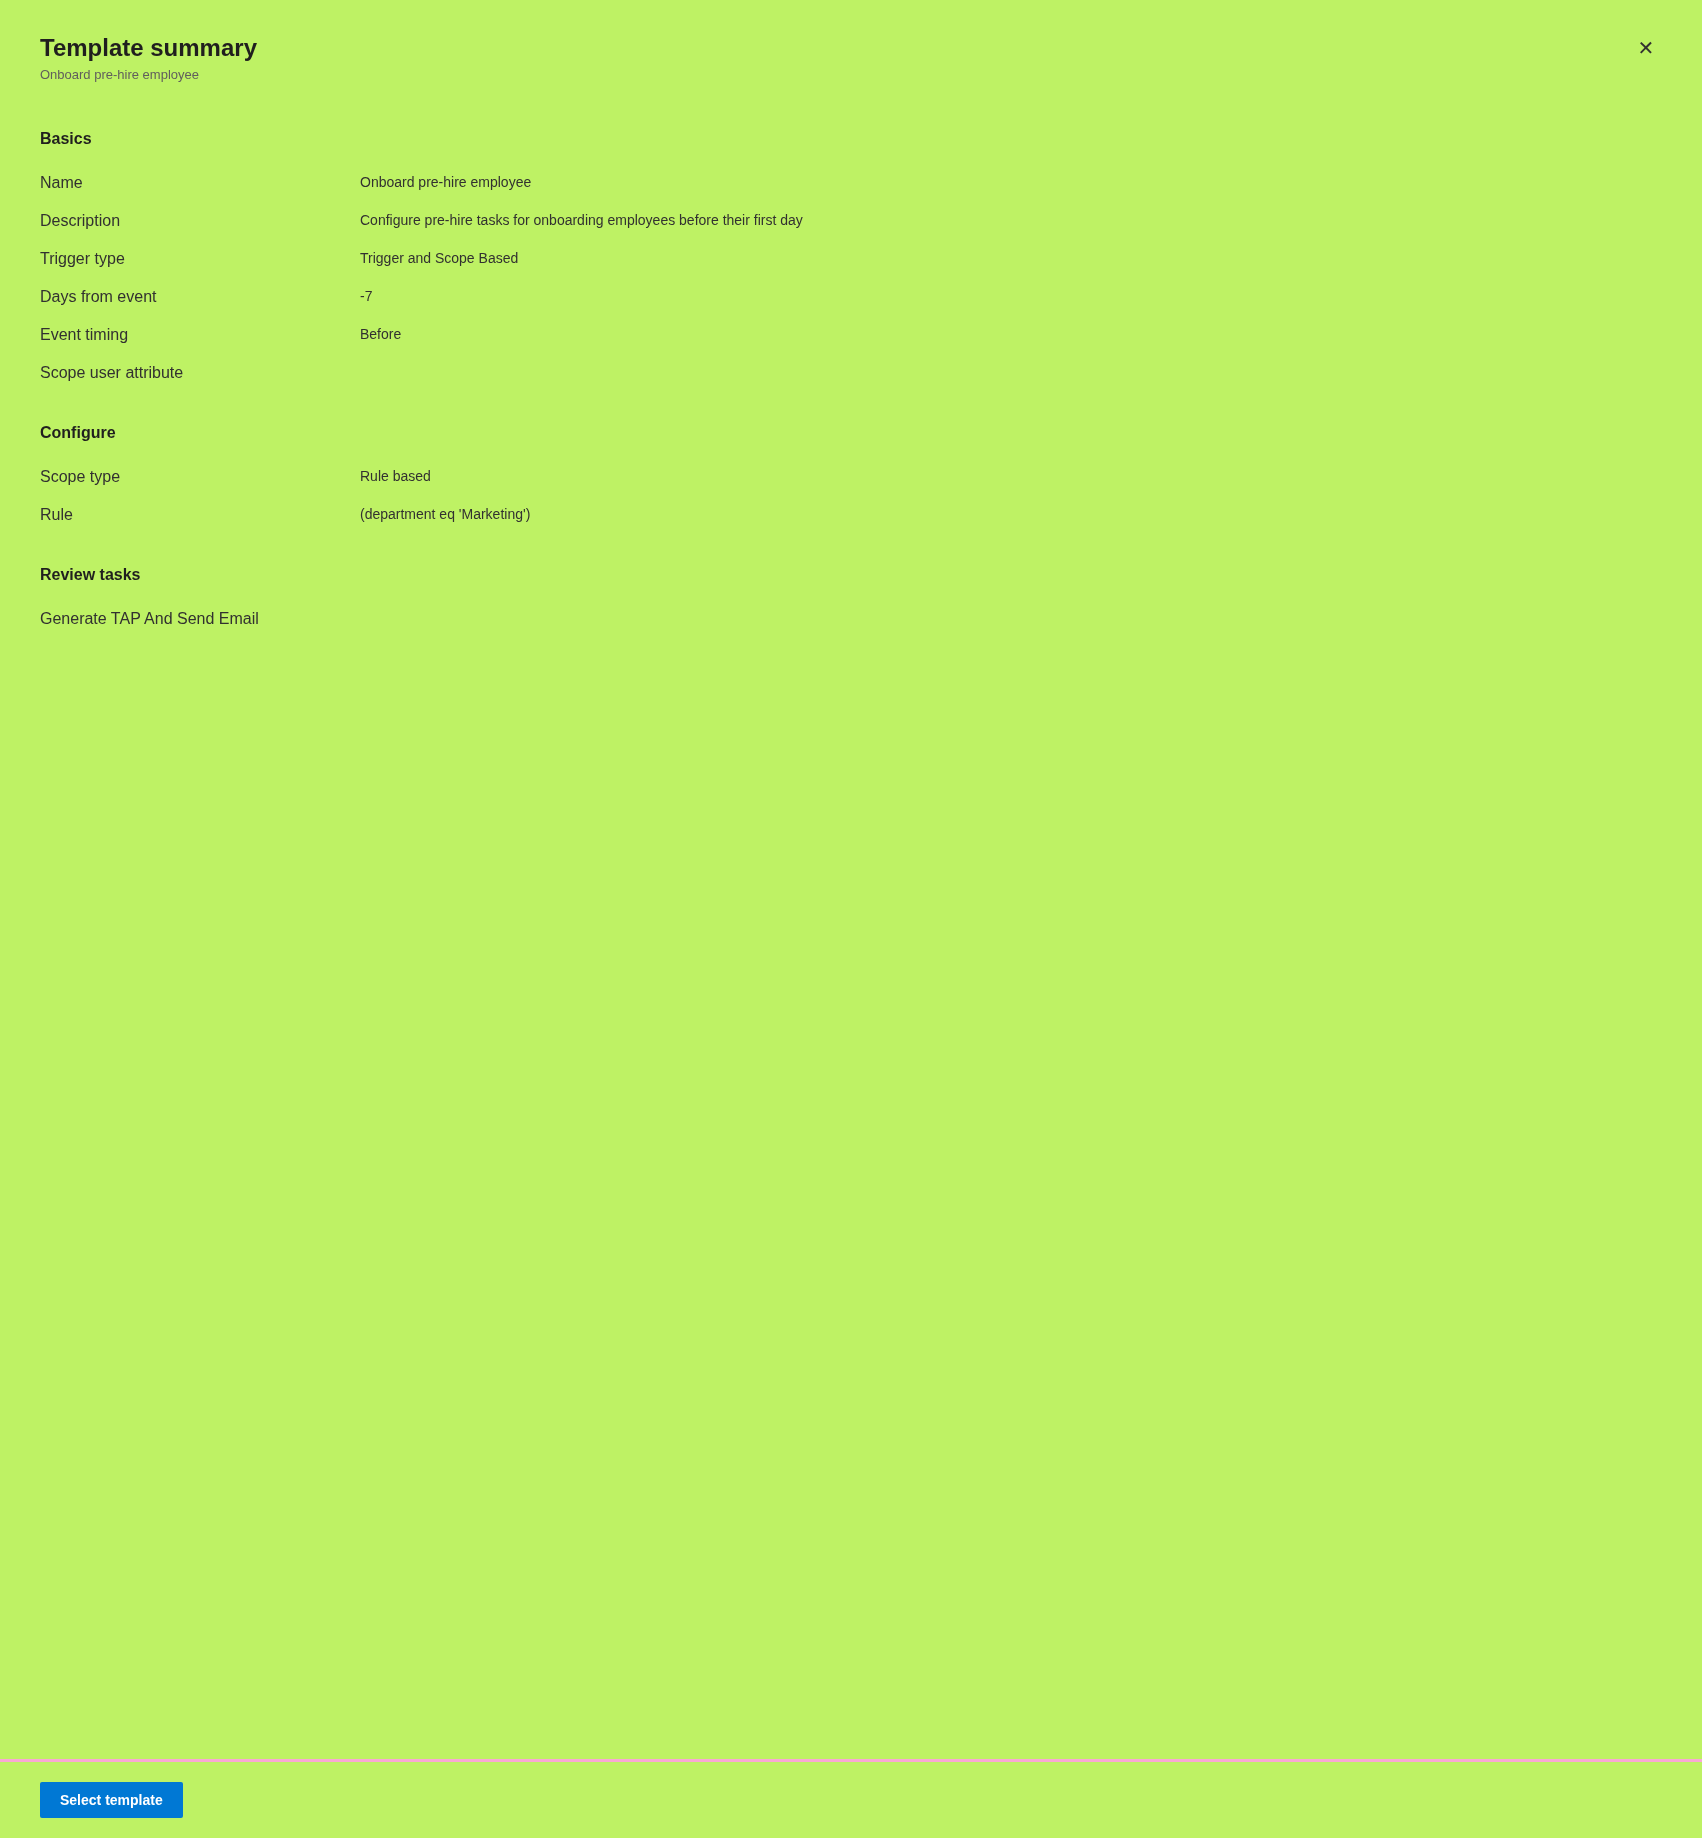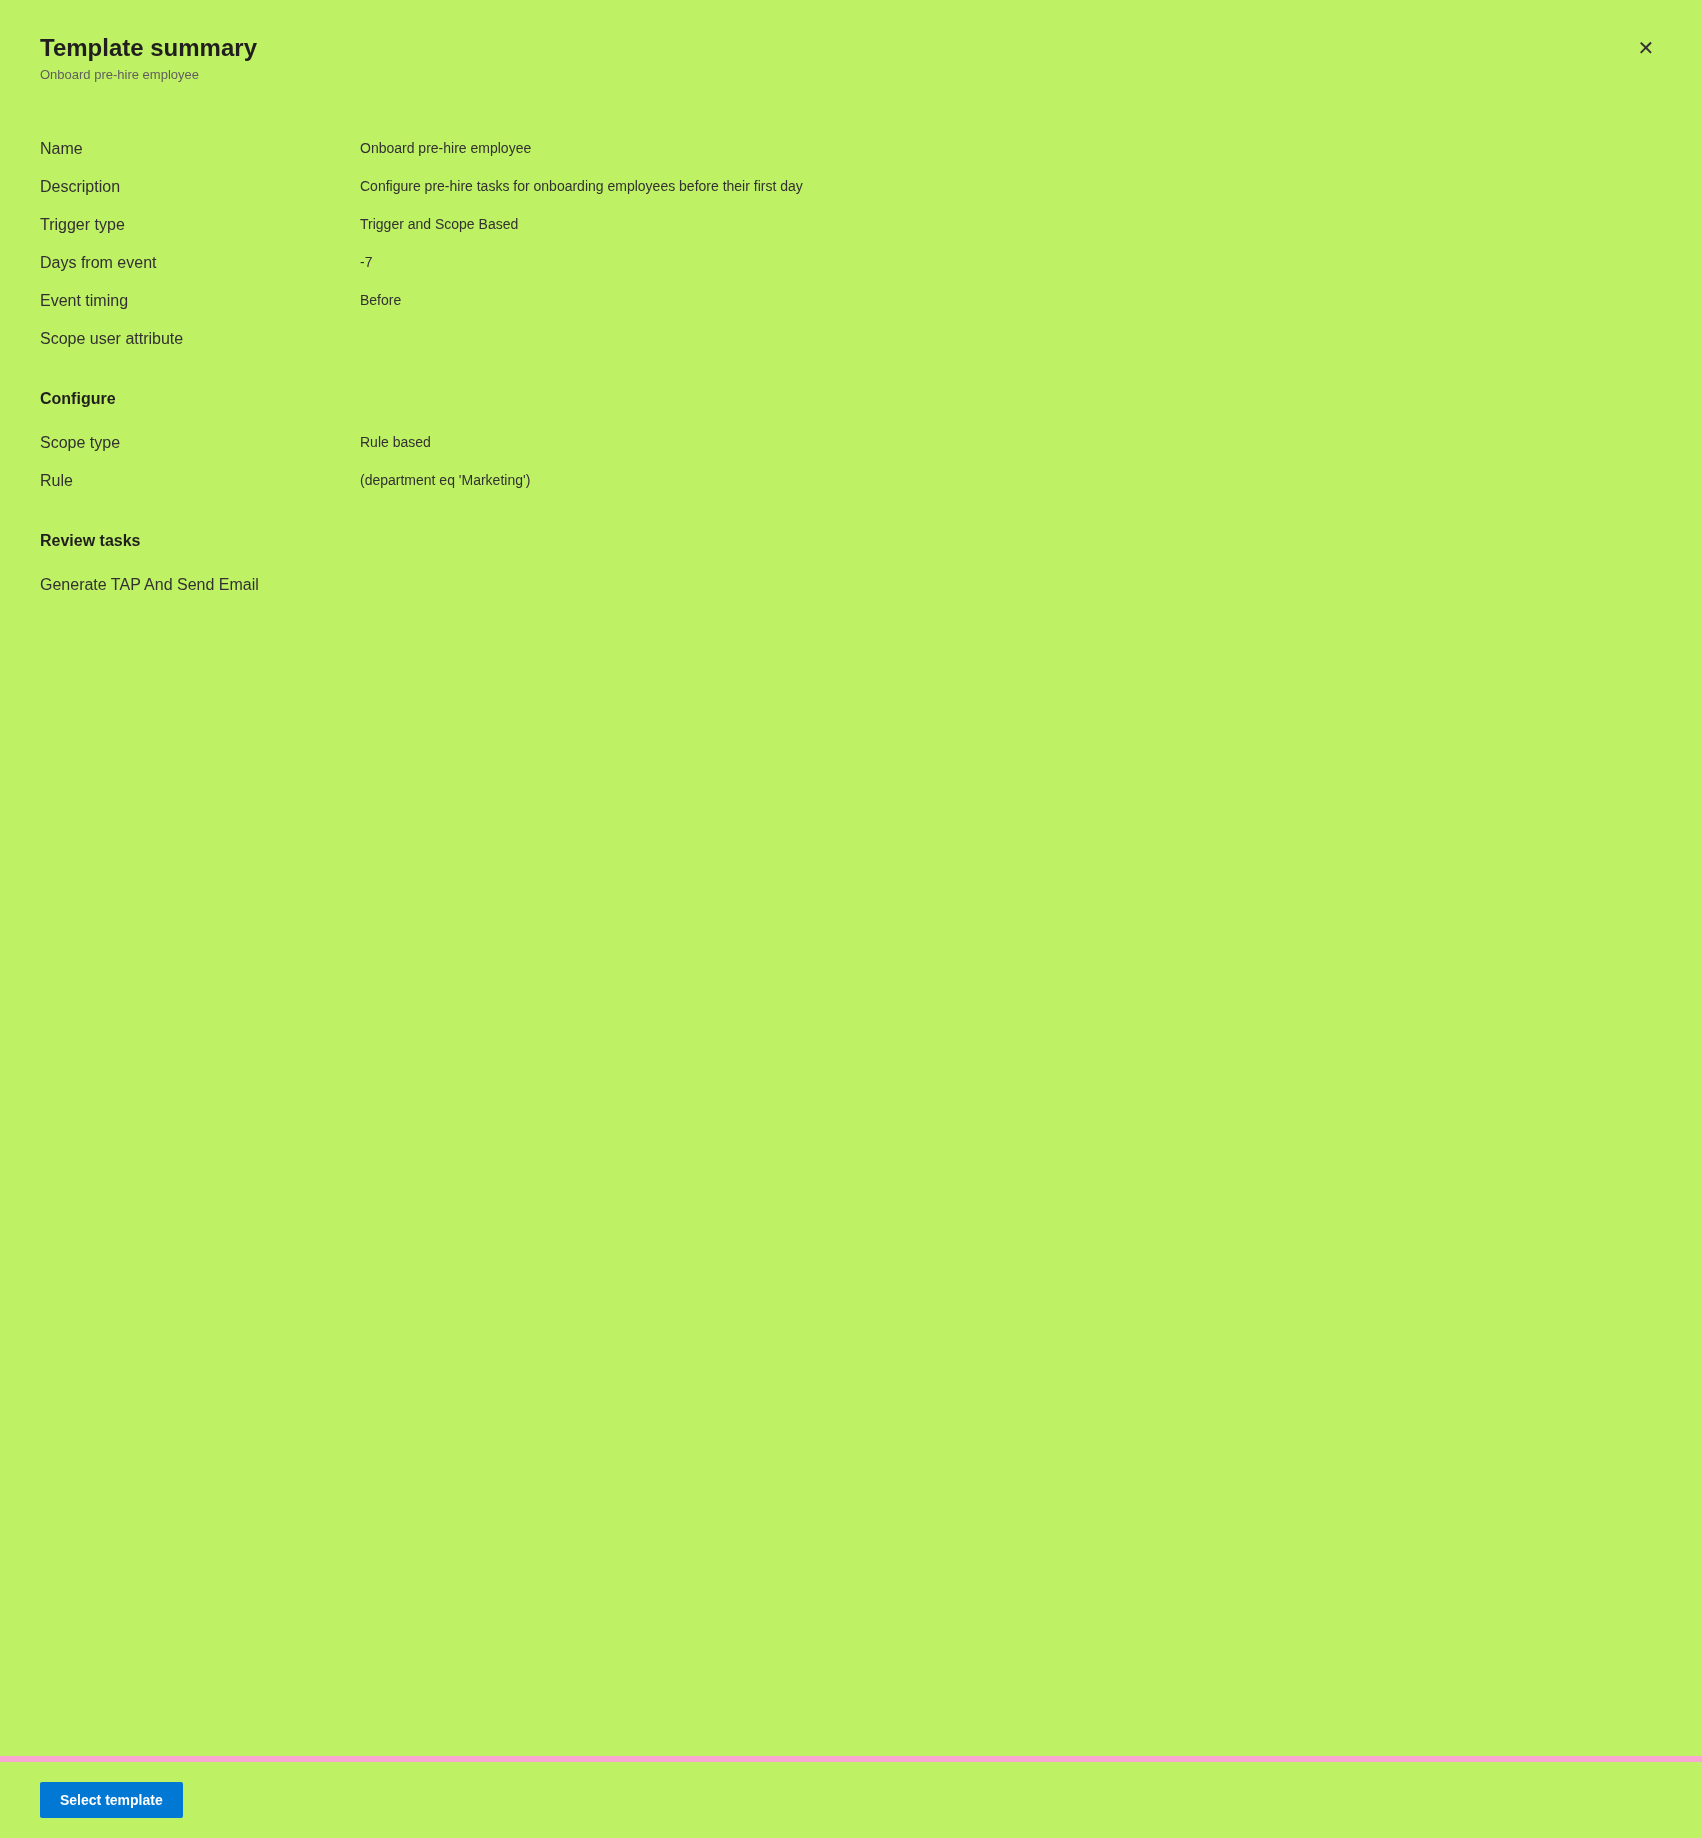--- a/index.html
+++ b/index.html
@@ -93,21 +93,21 @@
       font-size: 16px;
     }
 
     .detail-value {
       flex: 1;
       color: #323130;
       font-size: 14px;
     }
 
     .panel-footer {
-      border-top: 6px solid #f9a8d4;
+      border-top: 3px solid #f9a8d4;
       padding: 20px 40px;
       display: flex;
       align-items: center;
     }
 
     .select-template-btn {
       background: #0078d4;
       color: #ffffff;
       border: none;
       padding: 10px 20px;
@@ -127,20 +127,21 @@
     <div class="panel-title">Template summary</div>
     <div class="panel-subtitle">Onboard pre-hire employee</div>
     <button class="close-btn">
       <span>✕</span>
     </button>
   </div>
 
   <div class="panel-content">
 
     <div class="section">
+      <div class="section-title">Basics</div>
 
       <div class="detail-row">
         <div class="detail-label">Name</div>
         <div class="detail-value">Onboard pre-hire employee</div>
       </div>
 
       <div class="detail-row">
         <div class="detail-label">Description</div>
         <div class="detail-value">Configure pre-hire tasks for onboarding employees before their first day</div>
       </div>

